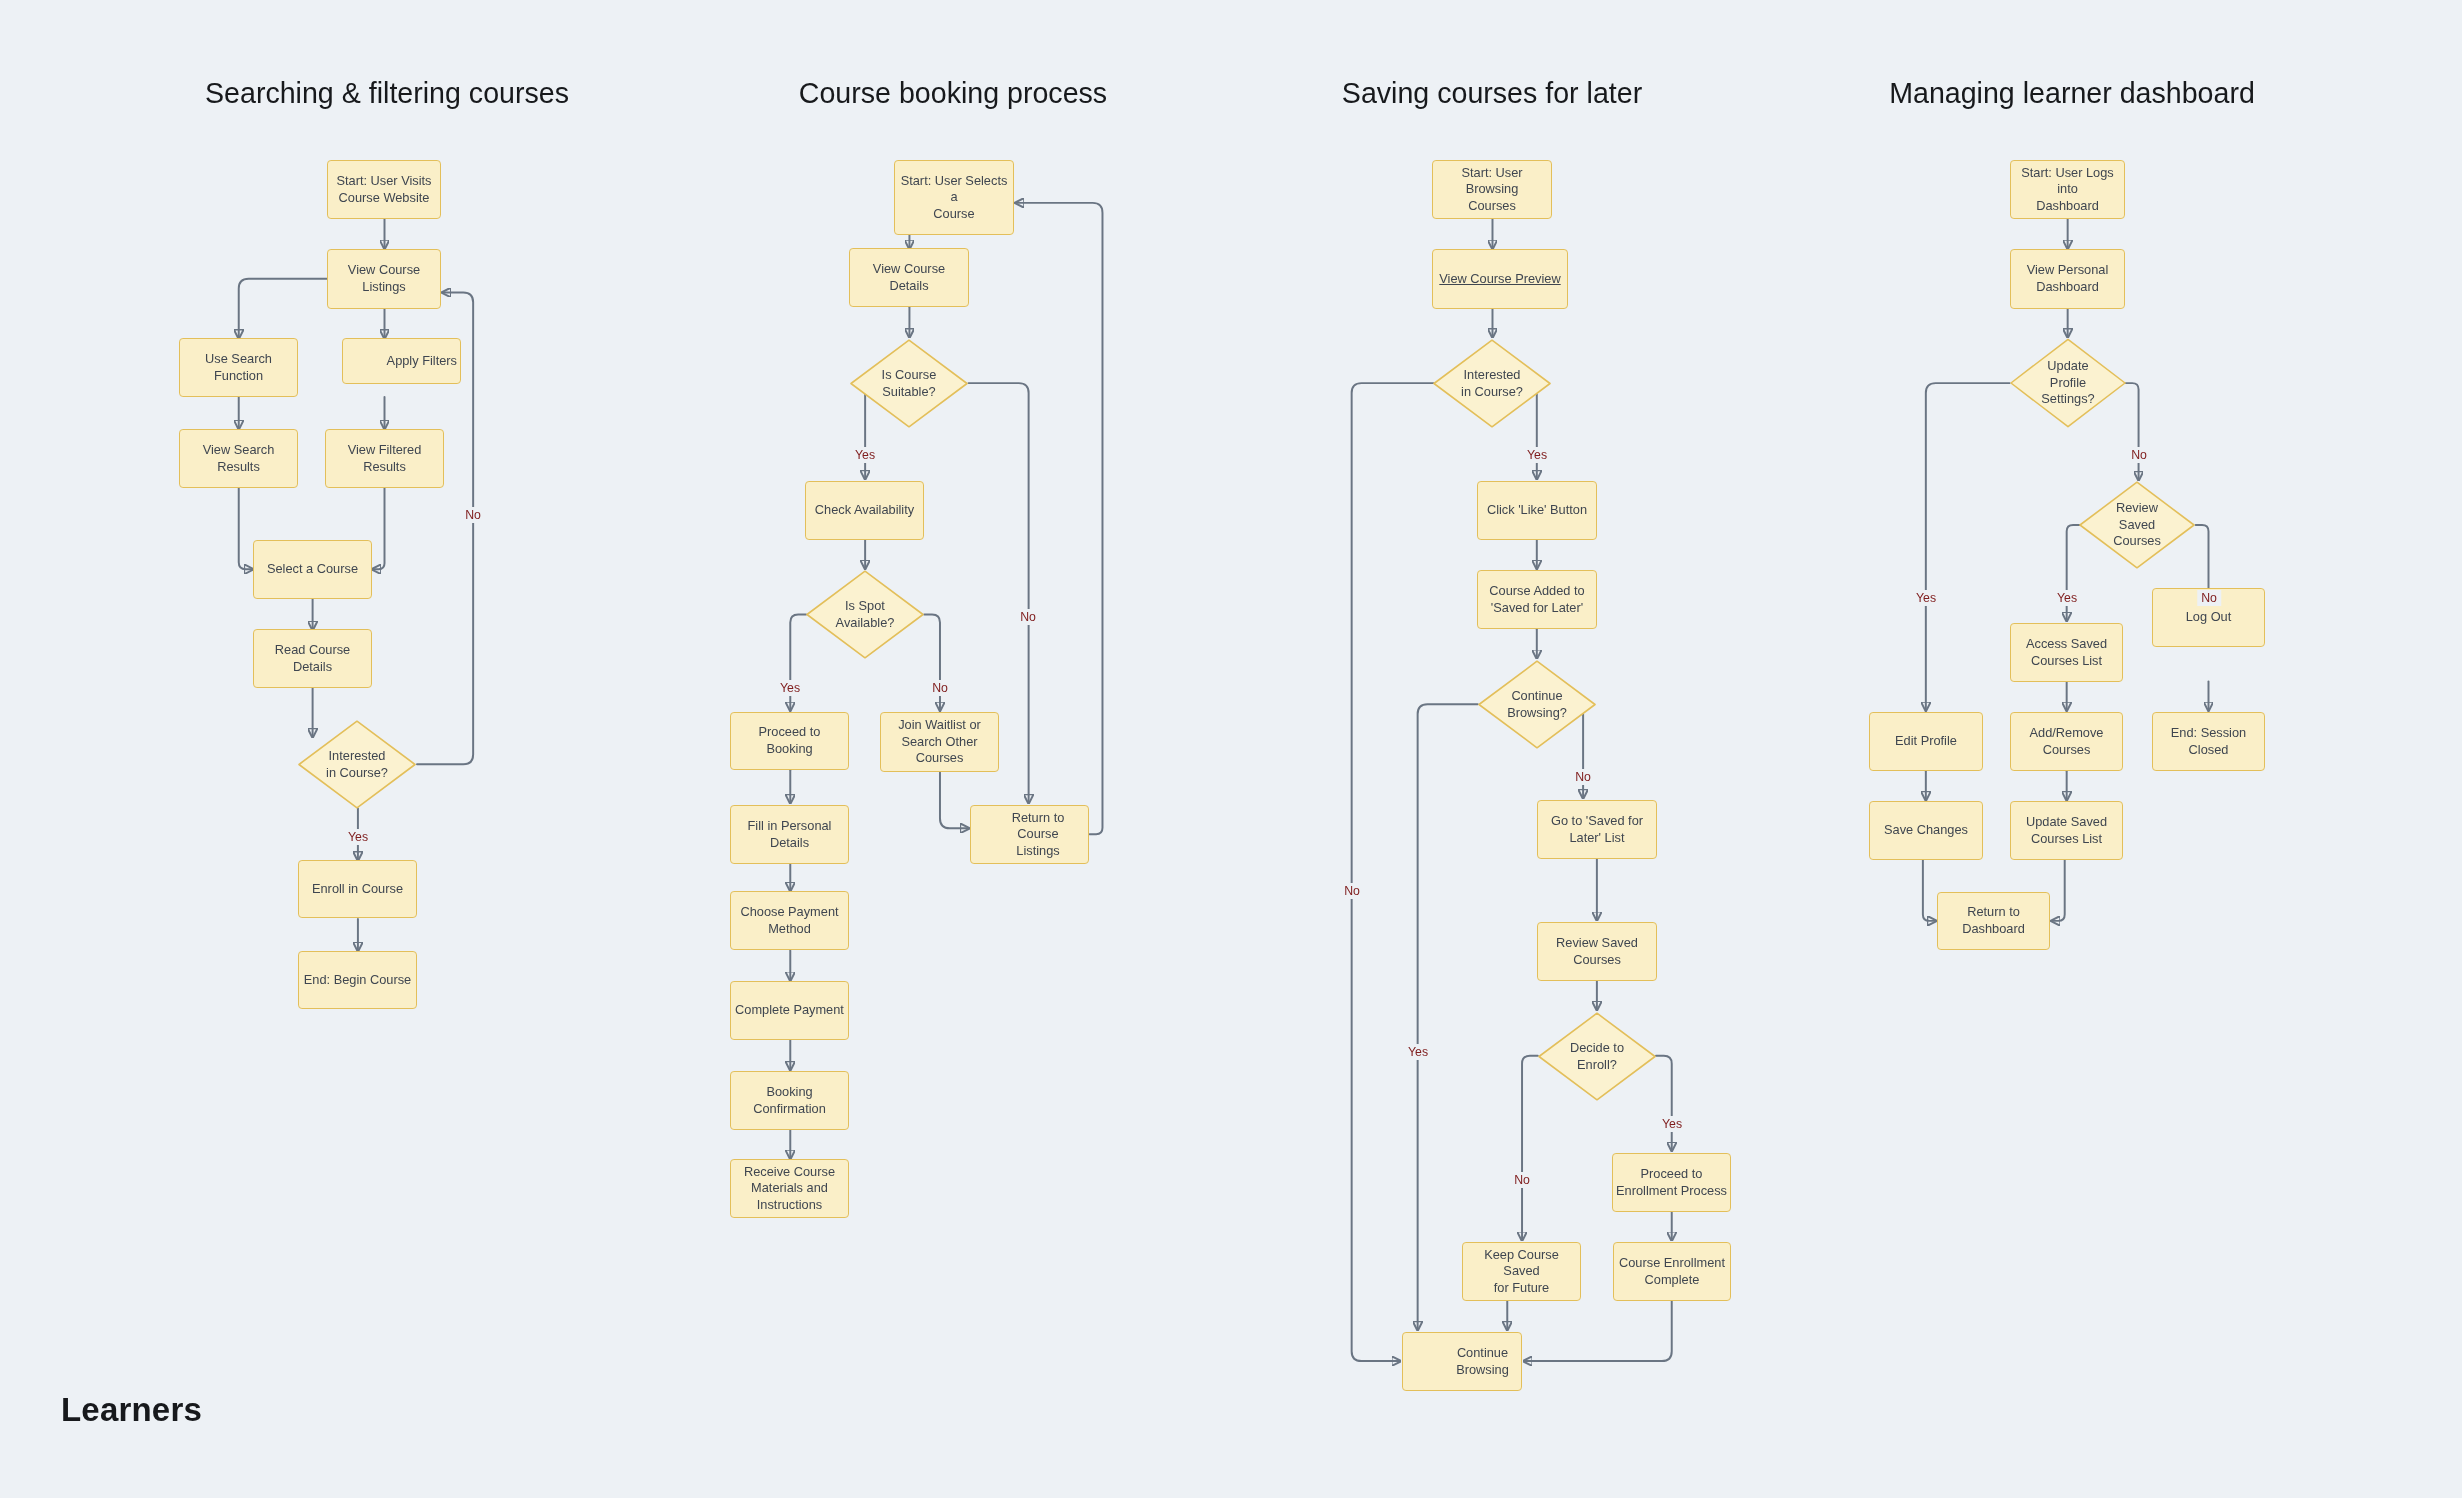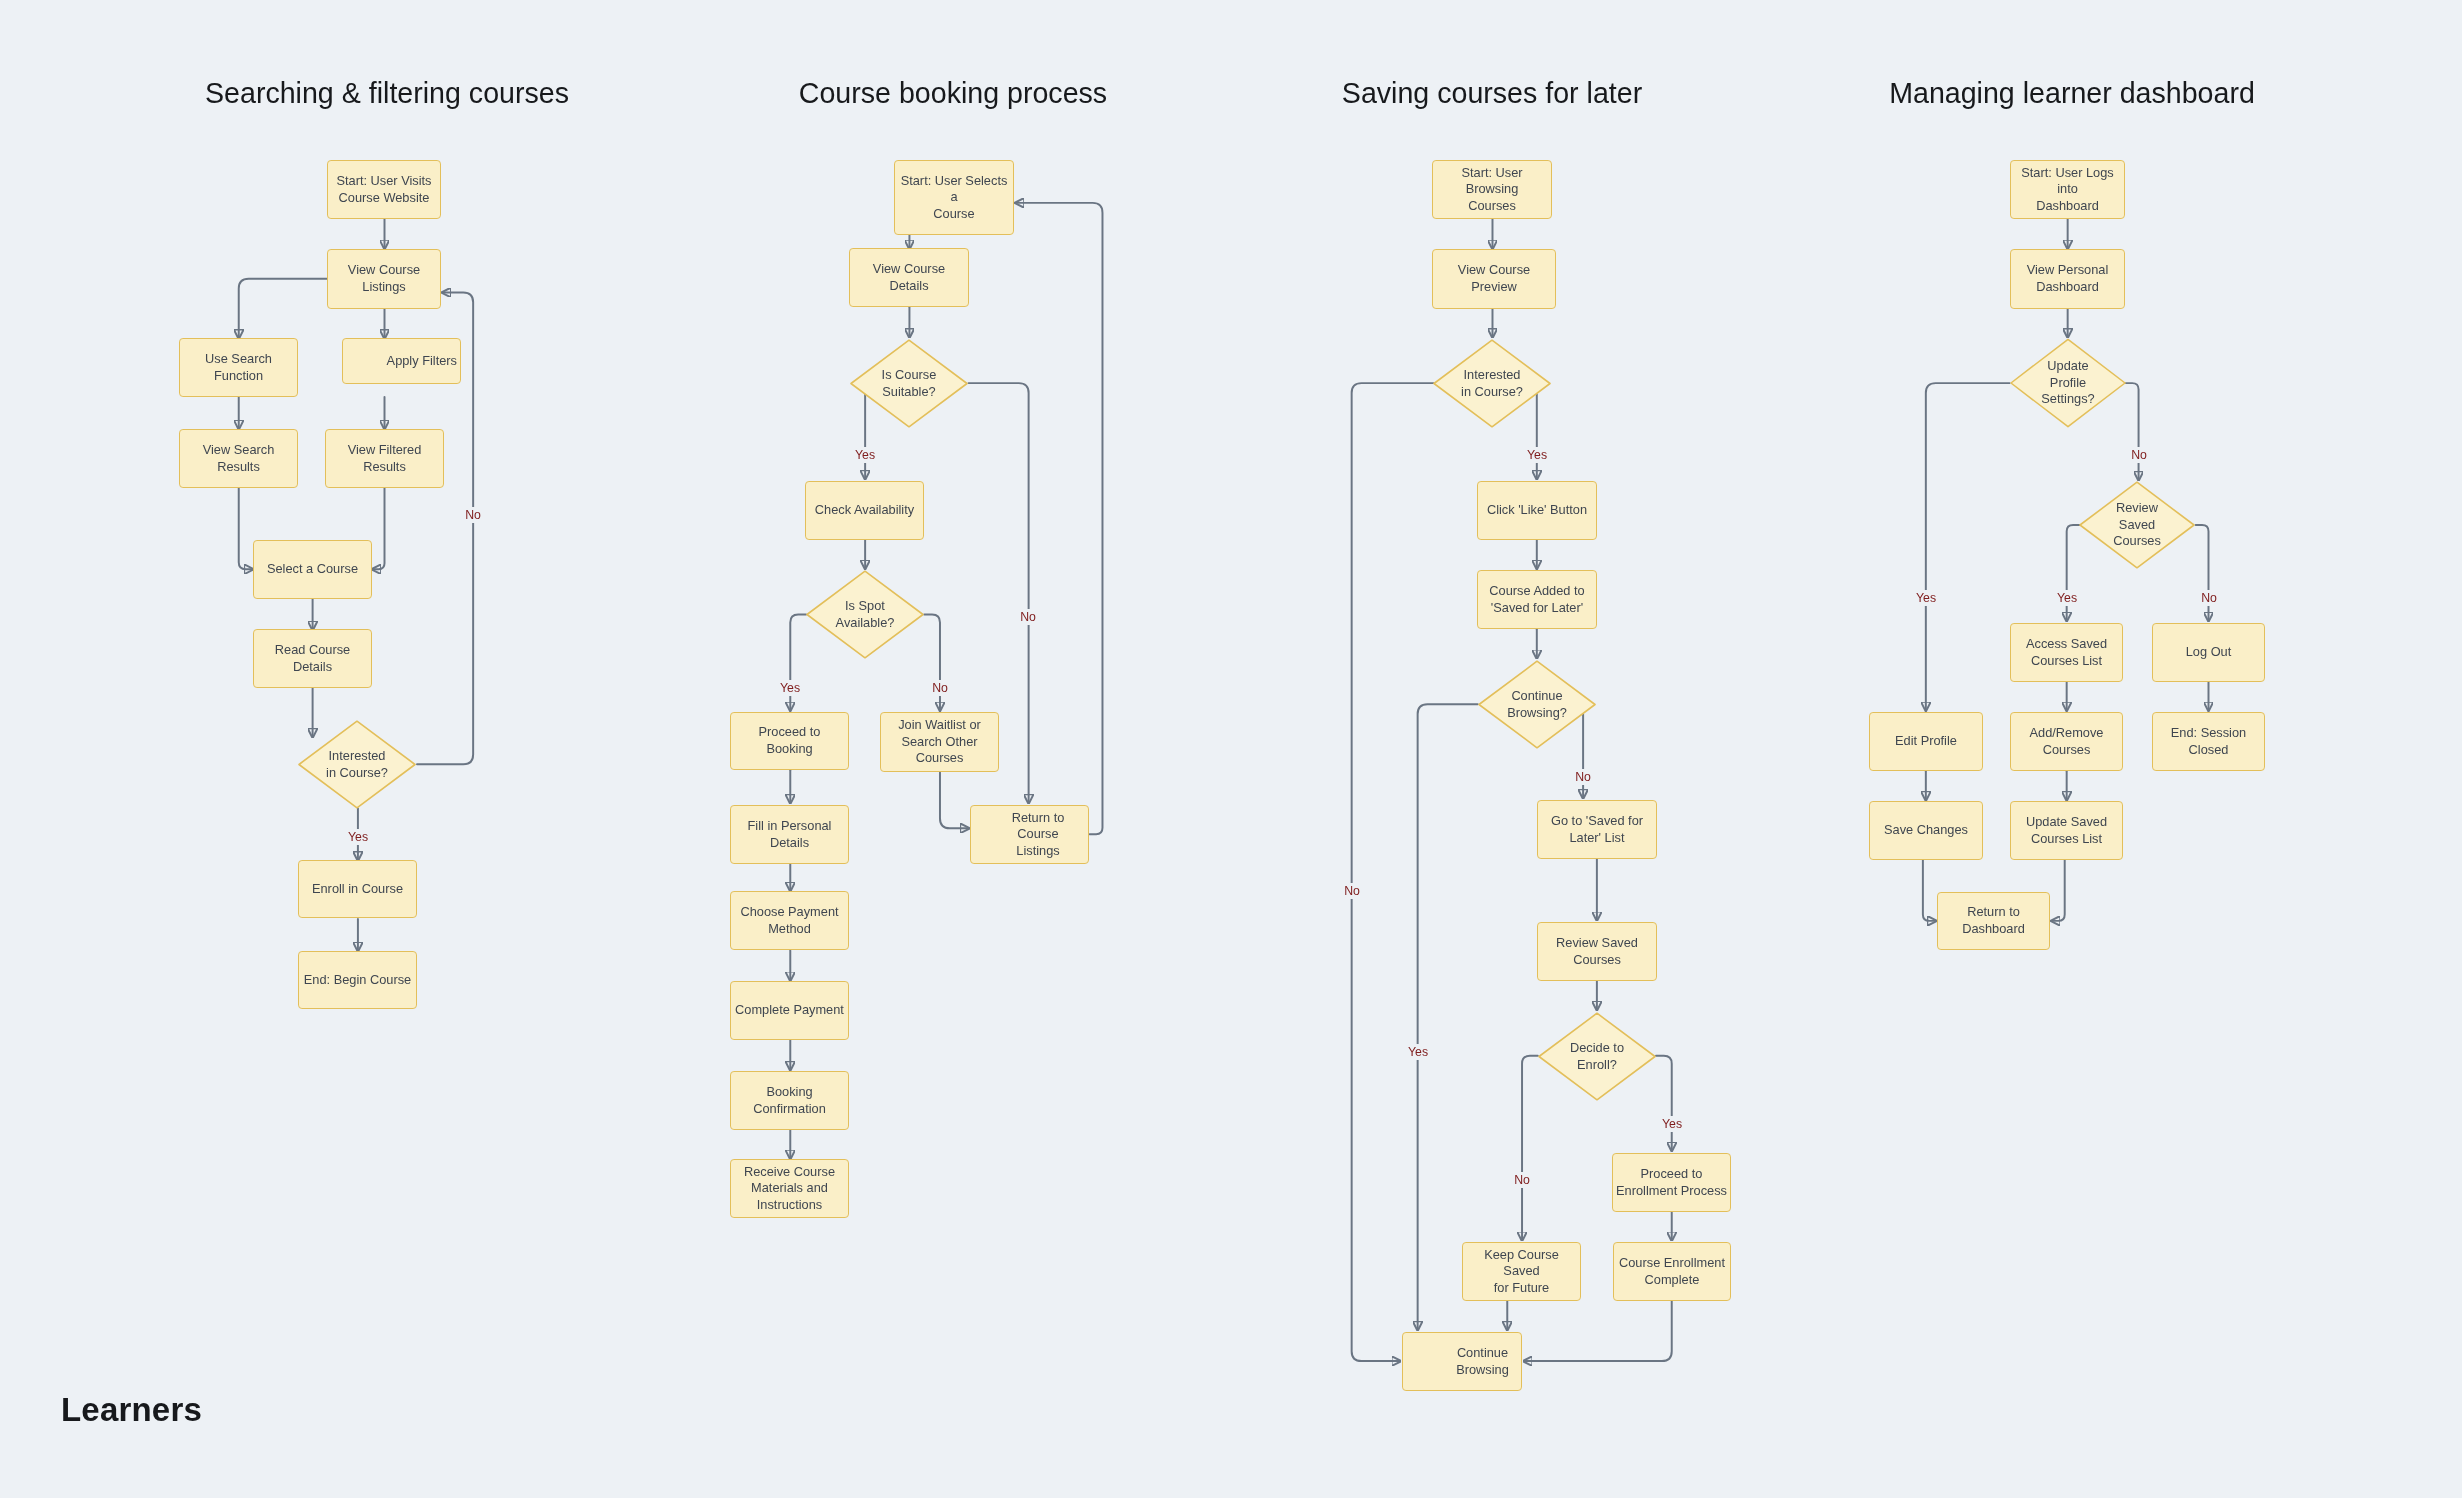--- a/index.html
+++ b/index.html
@@ -206,21 +206,21 @@
     <div class="edge-label" style="left: 1537px; top: 455px;">Yes</div>
     <div class="edge-label" style="left: 1583px; top: 777px;">No</div>
     <div class="edge-label" style="left: 1672px; top: 1124px;">Yes</div>
     <div class="edge-label" style="left: 1522px; top: 1180px;">No</div>
     <div class="edge-label" style="left: 1352px; top: 891px;">No</div>
     <div class="edge-label" style="left: 1418px; top: 1052px;">Yes</div>
     <div class="node rect" style="left: 1432px; top: 160px; width: 120px; height: 59px;">
       <span class="node-label">Start: User Browsing
 Courses</span>
     </div>
-    <div class="node rect" style="left: 1432px; top: 249px; width: 124px; height: 60px;">
+    <div class="node rect" style="left: 1432px; top: 249px; width: 136px; height: 60px; text-decoration: underline;">
       <span class="node-label">View Course Preview</span>
     </div>
     <div class="node diamond" style="left: 1433px; top: 339px; width: 118px; height: 89px;">
       <svg width="118" height="89" viewBox="0 0 120 90">
         <polygon points="60,1 119,45 60,89 1,45"></polygon>
       </svg>
       <span class="node-label">Interested
 in Course?</span>
     </div>
     <div class="node rect" style="left: 1477px; top: 481px; width: 120px; height: 59px;">
@@ -293,21 +293,21 @@
         <polygon points="59,1 117,44.5 59,88 1,44.5"></polygon>
       </svg>
       <span class="node-label">Review
 Saved
 Courses</span>
     </div>
     <div class="node rect" style="left: 2010px; top: 623px; width: 113px; height: 59px;">
       <span class="node-label">Access Saved
 Courses List</span>
     </div>
-    <div class="node rect" style="left: 2152px; top: 623px; width: 113px; height: 59px;">
+    <div class="node rect" style="left: 2152px; top: 588px; width: 113px; height: 59px;">
       <span class="node-label">Log Out</span>
     </div>
     <div class="node rect" style="left: 1869px; top: 712px; width: 114px; height: 59px;">
       <span class="node-label">Edit Profile</span>
     </div>
     <div class="node rect" style="left: 2010px; top: 712px; width: 113px; height: 59px;">
       <span class="node-label">Add/Remove Courses</span>
     </div>
     <div class="node rect" style="left: 2152px; top: 712px; width: 113px; height: 59px;">
       <span class="node-label">End: Session Closed</span>

